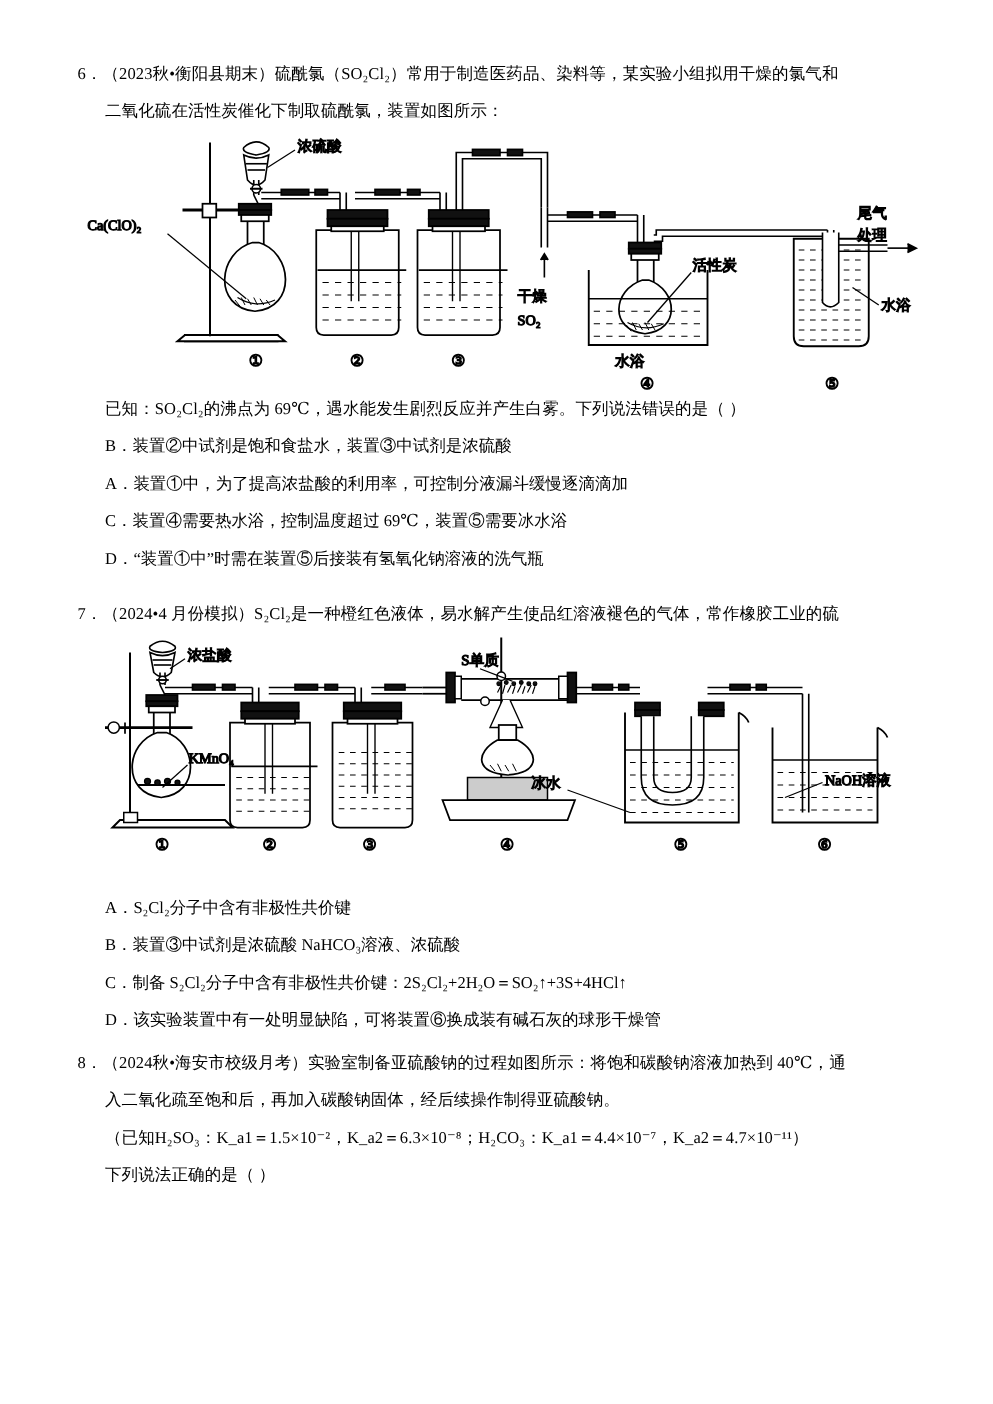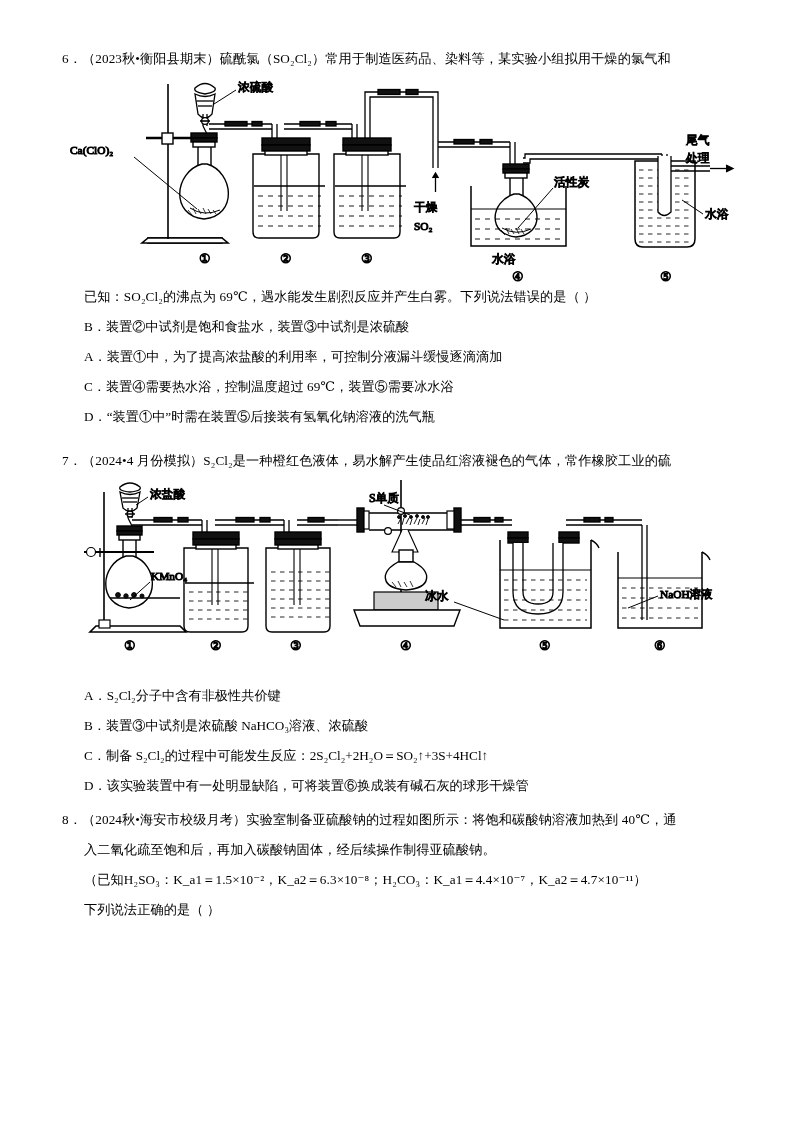--- a/index.html
+++ b/index.html
@@ -42,20 +42,21 @@
   .lblzh { font-size: 11.8px; }
   .numlbl { font-family:"DejaVu Sans", sans-serif; font-size: 12.6px; fill:#000; }
 </style>
 </head>
 <body>
 
 <div class="page">
 
   <div class="q">
     <div class="qline">6．（2023秋•衡阳县期末）硫酰氯（SO₂Cl₂）常用于制造医药品、染料等，某实验小组拟用干燥的氯气和</div>
+    <div class="qline indent">二氧化硫在活性炭催化下制取硫酰氯，装置如图所示：</div>
 
     <div class="figwrap fig6">
       <svg width="676" height="180" viewBox="0 0 676 180" fill="none" stroke="#000">
 
         <g stroke-width="1.6">
           <rect x="86" y="162" width="74" height="5" fill="#fff"></rect>
           <path d="M80 167 L166 167 L160 162 L86 162 Z" fill="#fff"></path>
           <line x1="106" y1="8" x2="106" y2="163"></line>
           <line x1="84" y1="62" x2="142" y2="62" stroke-width="2.4"></line>
           <rect x="100" y="57" width="11" height="11" fill="#fff" stroke-width="1.4"></rect>
@@ -422,21 +423,21 @@
         <text class="numlbl" x="148" y="170">②</text>
         <text class="numlbl" x="228" y="170">③</text>
         <text class="numlbl" x="338" y="170">④</text>
         <text class="numlbl" x="477" y="170">⑤</text>
         <text class="numlbl" x="592" y="170">⑥</text>
       </svg>
     </div>
 
     <div class="opt" style="margin-top:29px;">A．S₂Cl₂分子中含有非极性共价键</div>
     <div class="opt">B．装置③中试剂是浓硫酸 NaHCO₃溶液、浓硫酸</div>
-    <div class="opt">C．制备 S₂Cl₂的过程中可能发生反应：2S₂Cl₂+2H₂O＝SO₂↑+3S+4HCl↑</div>
+    <div class="opt">C．制备 S₂Cl₂分子中含有非极性共价键：2S₂Cl₂+2H₂O＝SO₂↑+3S+4HCl↑</div>
     <div class="opt">D．该实验装置中有一处明显缺陷，可将装置⑥换成装有碱石灰的球形干燥管</div>
   </div>
 
   <div class="q" style="margin-top:4px;">
     <div class="qline">8．（2024秋•海安市校级月考）实验室制备亚硫酸钠的过程如图所示：将饱和碳酸钠溶液加热到 40℃，通</div>
     <div class="qline indent">入二氧化疏至饱和后，再加入碳酸钠固体，经后续操作制得亚硫酸钠。</div>
     <div class="qline indent">（已知H₂SO₃：K_a1＝1.5×10⁻²，K_a2＝6.3×10⁻⁸；H₂CO₃：K_a1＝4.4×10⁻⁷，K_a2＝4.7×10⁻¹¹）</div>
     <div class="qline indent">下列说法正确的是（      ）</div>
   </div>
 

